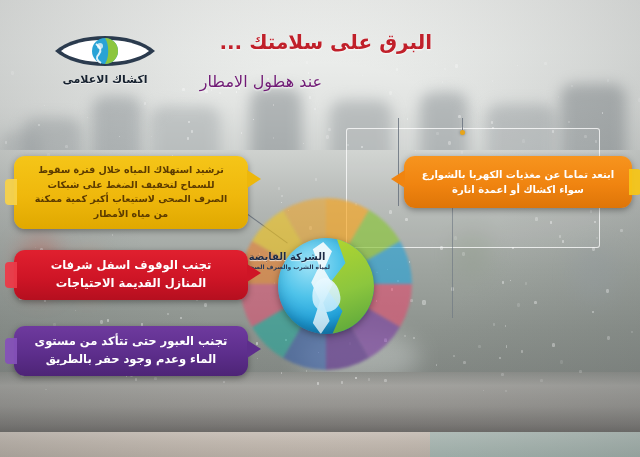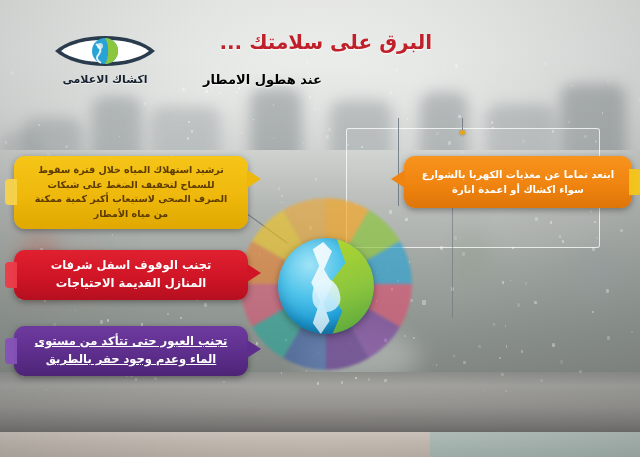--- a/index.html
+++ b/index.html
@@ -68,21 +68,21 @@
     margin-top:1px;line-height:13px;text-shadow:0 1px 0 rgba(255,255,255,.6);
   }
   .title-main{
     position:absolute;right:208px;top:30px;
     font-size:20px;font-weight:bold;color:#c0202a;
     letter-spacing:.5px;white-space:nowrap;
     text-shadow:0 1px 2px rgba(255,255,255,.85), 0 0 1px rgba(255,255,255,.9);
   }
   .title-sub{
     position:absolute;right:318px;top:72px;
-    font-size:13px;font-weight:bold;color:#000000;
+    font-size:16px;font-weight:normal;color:#701a75;
     white-space:nowrap;
     text-shadow:0 1px 2px rgba(255,255,255,.85);
   }
   .ghost-frame{
     position:absolute;left:346px;top:128px;width:252px;height:118px;
     border:1px solid rgba(255,255,255,.75);border-radius:3px;
     background:rgba(255,255,255,.07);
   }
 
   
@@ -175,21 +175,20 @@
   #tip-balcony{
     left:14px;top:250px;width:234px;min-height:50px;font-size:11.5px;
     background:linear-gradient(180deg,#e0202f 0%,#cf1526 55%,#b50f1f 100%);
   }
   #tip-balcony::after{border-left:14px solid #cf1526;}
   #tip-balcony::before{background:#ec3a48;}
 
   #tip-cross{
     left:14px;top:326px;width:234px;min-height:50px;font-size:11.5px;
     background:linear-gradient(180deg,#6e3a9e 0%,#5d2e8c 55%,#4d2476 100%);
-    text-decoration:underline;
   }
   #tip-cross::after{border-left:14px solid #5d2e8c;}
   #tip-cross::before{background:#8551b8;}
 
   #tip-electric{
     left:404px;top:156px;width:228px;min-height:52px;font-size:10px;
     background:linear-gradient(180deg,#f7941e 0%,#f08410 55%,#de7508 100%);
   }
   #tip-electric::after{border-right:14px solid #f08410;}
   #tip-electric::before{background:#f5c518;}
@@ -508,20 +507,24 @@
         <path d="M0 0 L-86 0 A86 86 0 0 1 -74 -43 Z" fill="#f47b20" opacity=".6"></path>
         <path d="M0 0 L-74 -43 A86 86 0 0 1 -43 -74 Z" fill="#f5c518" opacity=".65"></path>
         <path d="M0 0 L-43 -74 A86 86 0 0 1 0 -86 Z" fill="#f5a623" opacity=".6"></path>
       </g>
     </svg>
     <div class="globe">
       <div class="globe-green"></div>
       <div class="globe-swirl"></div>
       <div class="globe-drop"></div>
     </div>
+    <div class="globe-text">
+      <span class="gt1">الشركة القابضة</span>
+      <span class="gt2">لمياه الشرب والصرف الصحي</span>
+    </div>
   </div>
 
   <div class="tip left" id="tip-water">
     <span>ترشيد استهلاك المياه خلال فترة سقوط للسماح لتخفيف الضغط على شبكات الصرف الصحى لاستيعاب أكبر كمية ممكنة من مياه الأمطار</span>
   </div>
 
   <div class="tip left" id="tip-balcony">
     <span>تجنب الوقوف اسفل شرفات المنازل القديمة الاحتياجات</span>
   </div>
 

